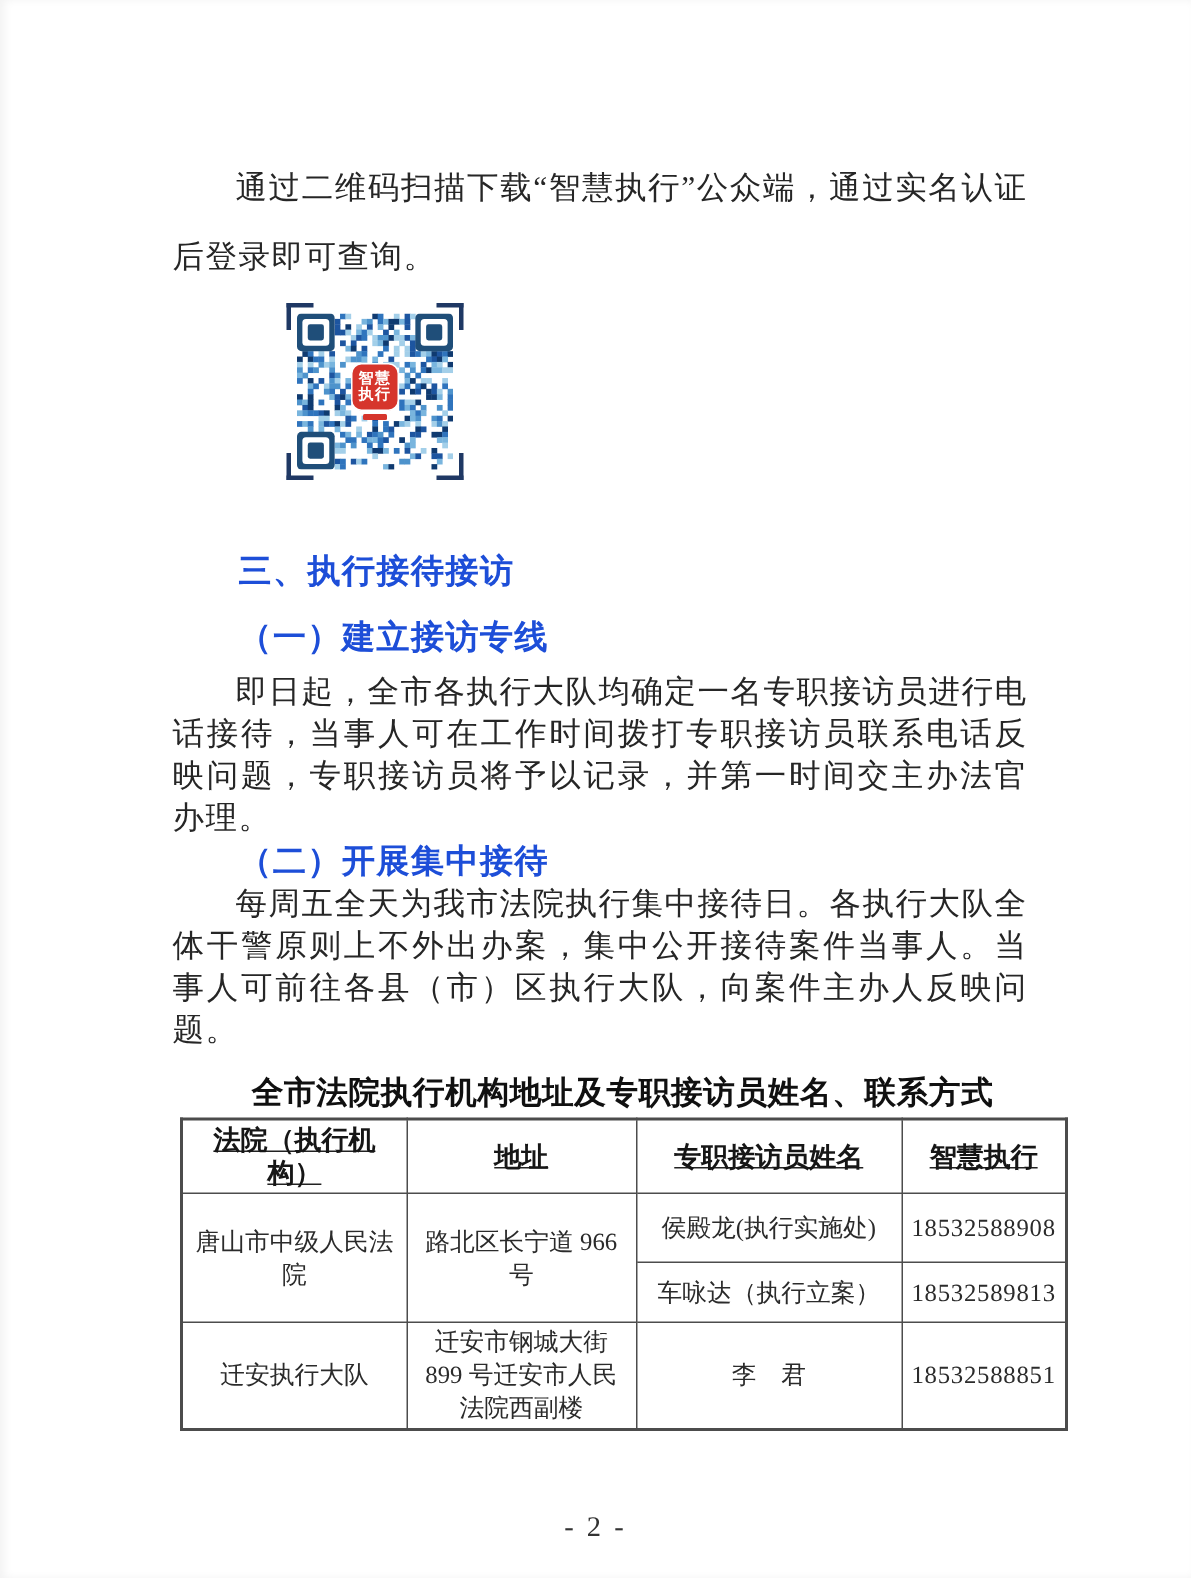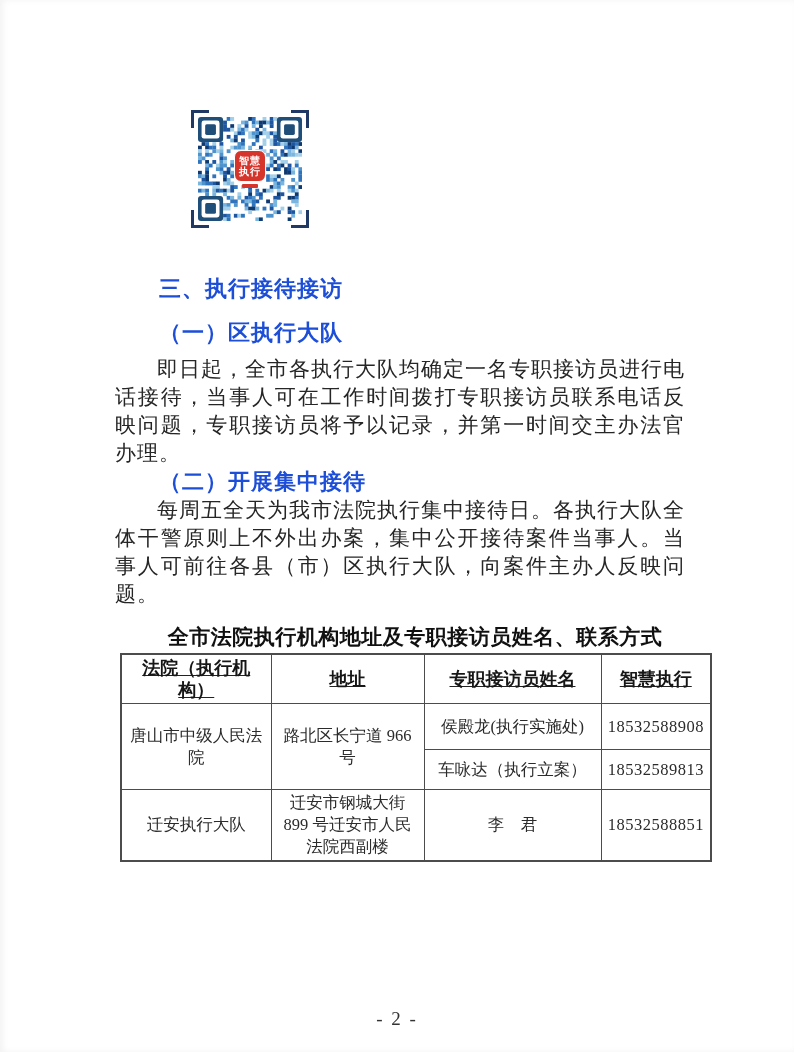--- a/index.html
+++ b/index.html
@@ -76,20 +76,21 @@
     position:absolute;left:0;right:0;top:1008px;text-align:center;
     font-size:19px;color:#333333;letter-spacing:2px;
   }
 </style>
 </head>
 <body>
 
 <div class="page">
   <div class="content">
 
+    <p class="body-para" id="p0">通过二维码扫描下载“智慧执行”公众端，通过实名认证后登录即可查询。</p>
 
     <div class="qr-block">
       <span class="qbr tl"></span>
       <span class="qbr tr"></span>
       <span class="qbr bl"></span>
       <span class="qbr br"></span>
       <svg class="qr-svg" viewBox="0 0 104.4 104.4" xmlns="http://www.w3.org/2000/svg">
           <rect x="28.8" y="0" width="3.85" height="3.85" fill="#2f74bd"></rect>
           <rect x="32.4" y="0" width="3.85" height="3.85" fill="#a3cfe9"></rect>
           <rect x="50.4" y="0" width="3.85" height="3.85" fill="#0f3a70"></rect>
@@ -405,21 +406,21 @@
         <div class="qr-logo-box">
           <span>智慧</span>
           <span>执行</span>
         </div>
         <div class="qr-logo-strip"></div>
       </div>
     </div>
 
     <h3 class="sec" id="h3">三、执行接待接访</h3>
 
-    <h4 class="sub" id="h4a">（一）区执行大队</h4>
+    <h4 class="sub" id="h4a">（一）建立接访专线</h4>
 
     <p class="body-para tight" id="p1">即日起，全市各执行大队均确定一名专职接访员进行电话接待，当事人可在工作时间拨打专职接访员联系电话反映问题，专职接访员将予以记录，并第一时间交主办法官办理。</p>
 
     <h4 class="sub" id="h4b">（二）开展集中接待</h4>
 
     <p class="body-para tight" id="p2">每周五全天为我市法院执行集中接待日。各执行大队全体干警原则上不外出办案，集中公开接待案件当事人。当事人可前往各县（市）区执行大队，向案件主办人反映问题。</p>
 
     <div class="table-wrap">
       <div class="table-title">全市法院执行机构地址及专职接访员姓名、联系方式</div>
 

